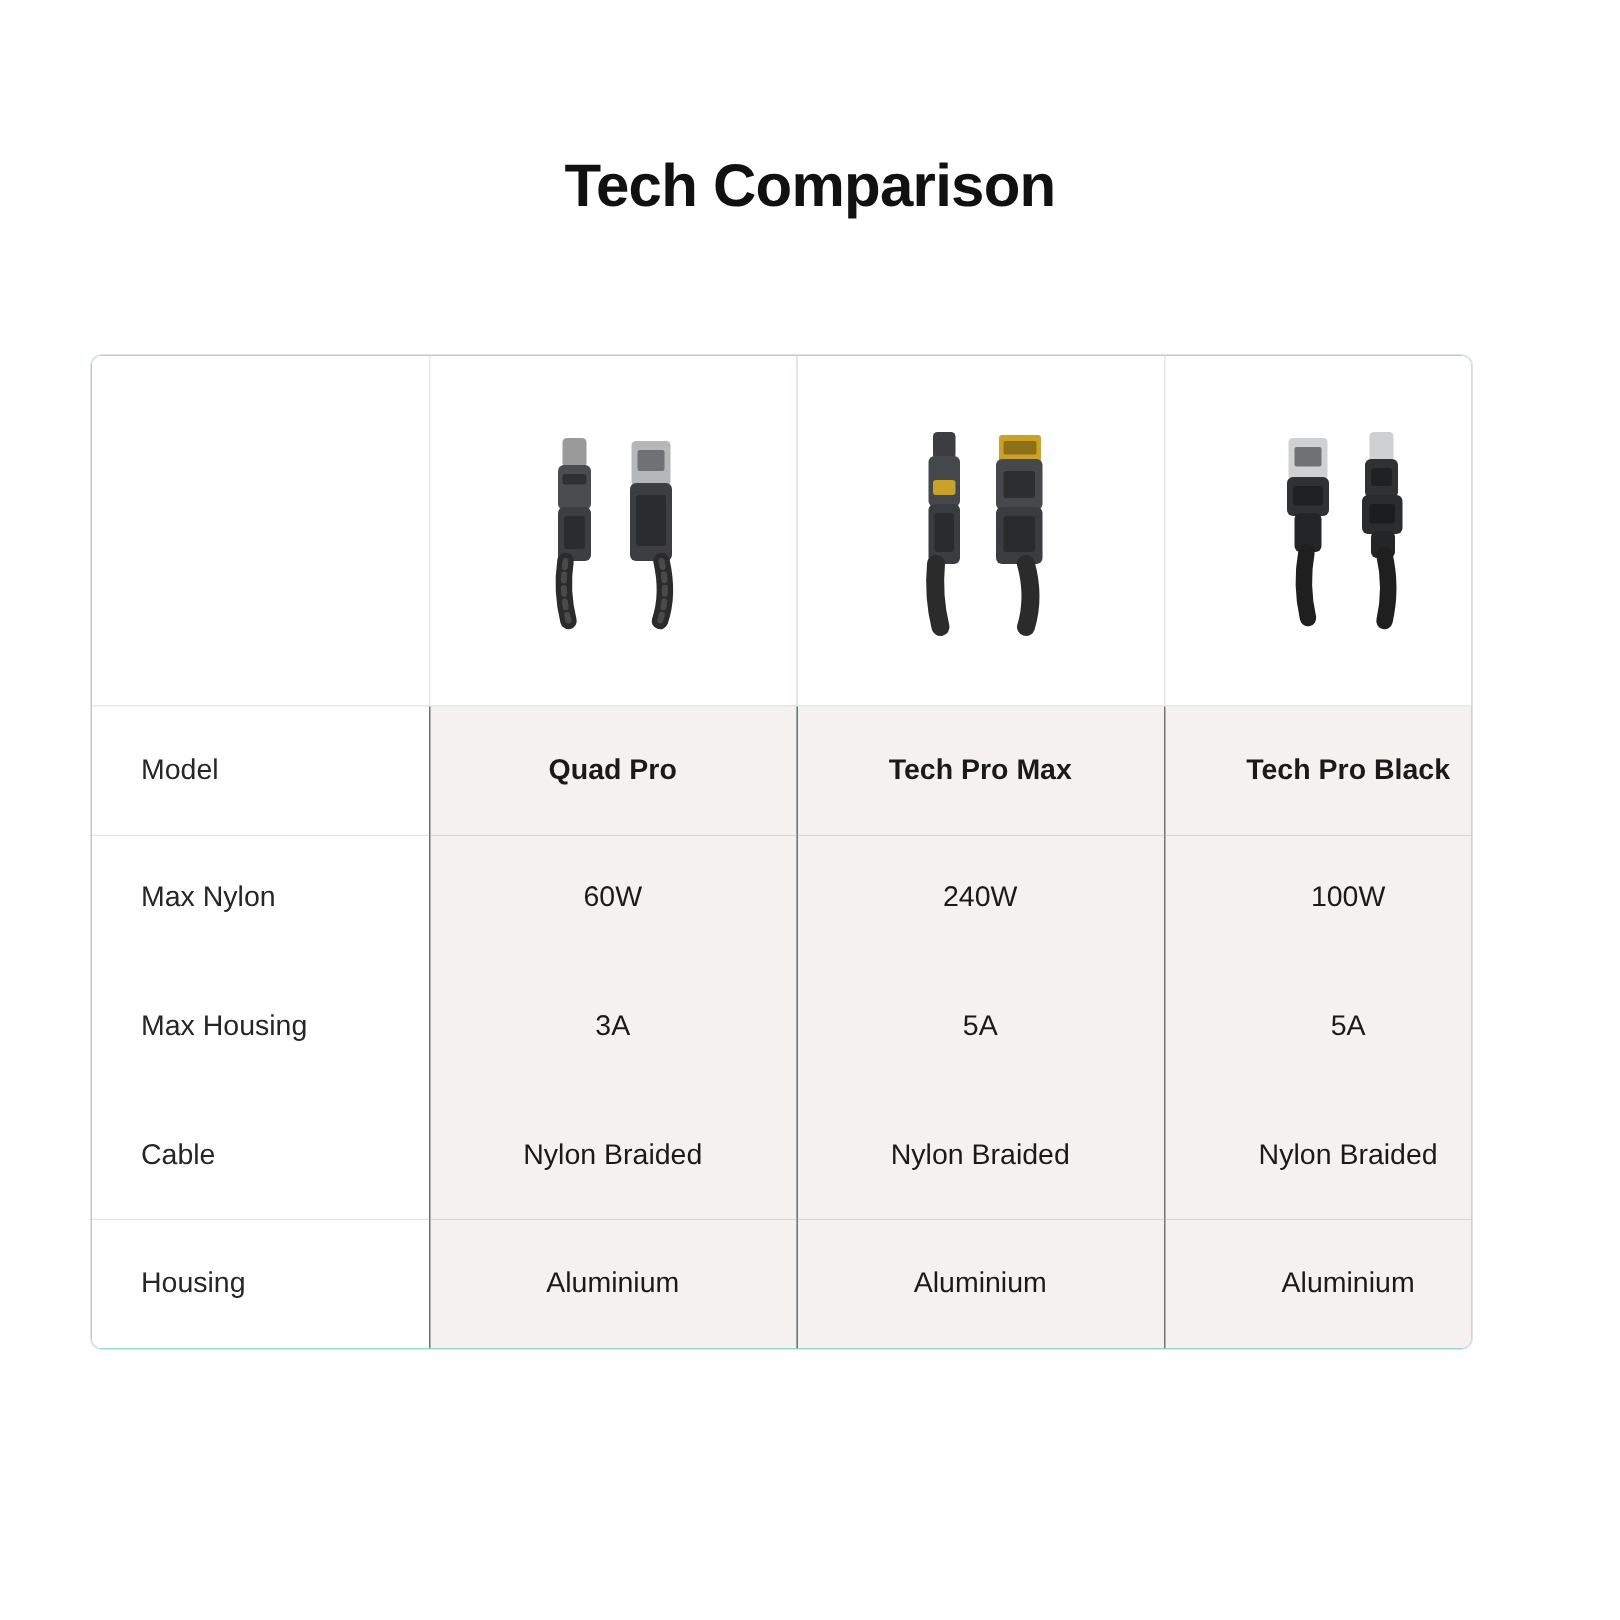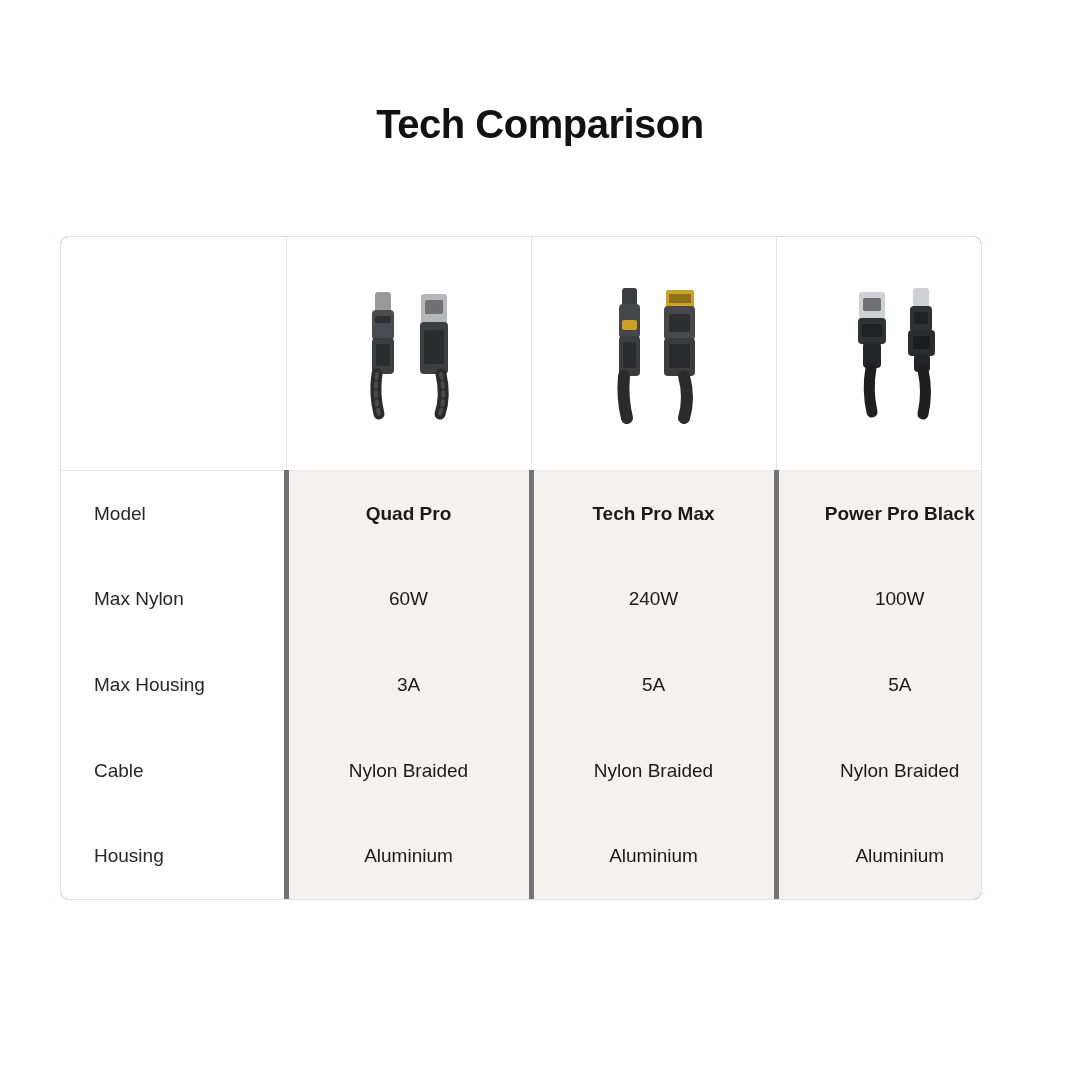--- a/index.html
+++ b/index.html
@@ -64,21 +64,21 @@
   .img-row td.prod-cell {
     border-left: 1px solid #e8e8e8;
     background: #ffffff;
   }
   .img-row td.label-cell {
     background: #ffffff;
   }
 
   td.prod-cell {
     background: #f4f1ee;
-    border-left: 5px solid #737373;
+    border-left: 1px solid #737373;
     text-align: center;
     font-size: 19px;
     color: #1a1a1a;
   }
   td.label-cell {
     background: #ffffff;
     text-align: left;
     padding-left: 33px;
     font-size: 19px;
     color: #262626;
@@ -189,21 +189,21 @@
                 <path d="M104 92 q5 22 0 44" stroke="#1f1f1f" stroke-width="11" fill="none" stroke-linecap="round"></path>
               </g>
             </svg>
           </td>
         </tr>
 
         <tr class="data-row model-row">
           <td class="label-cell">Model</td>
           <td class="prod-cell">Quad Pro</td>
           <td class="prod-cell">Tech Pro Max</td>
-          <td class="prod-cell">Power Pro Black</td>
+          <td class="prod-cell">Tech Pro Black</td>
         </tr>
 
         <tr class="data-row">
           <td class="label-cell">Max Nylon</td>
           <td class="prod-cell">60W</td>
           <td class="prod-cell">240W</td>
           <td class="prod-cell">100W</td>
         </tr>
 
         <tr class="data-row">

